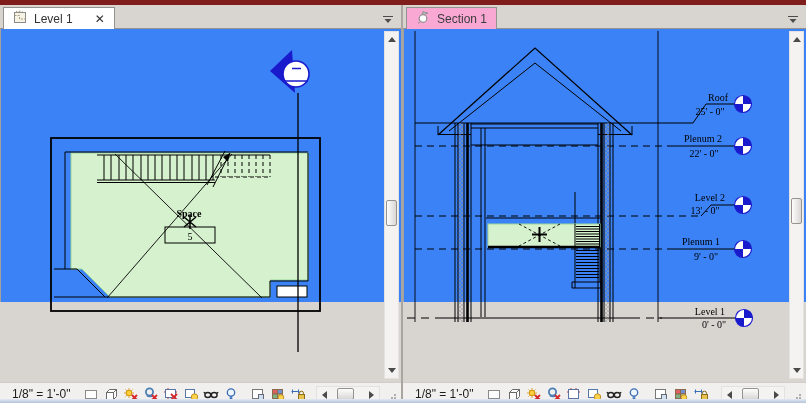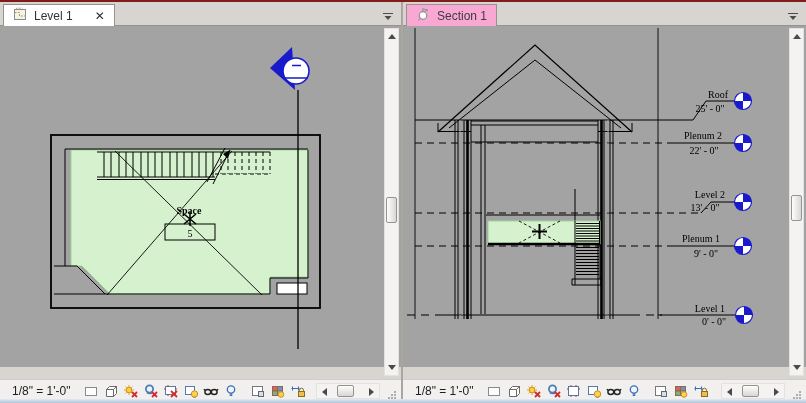--- a/index.html
+++ b/index.html
@@ -1,29 +1,29 @@
 <!DOCTYPE html>
 <html><head>
 <meta charset="utf-8">
 <style>
   html,body{margin:0;padding:0;background:#fff;}
   .window{position:relative;width:806px;height:403px;overflow:hidden;background:#d8d5d1;
-          font-family:"Liberation Sans",sans-serif;border-top:2px solid #7f1d1d;box-sizing:border-box;}
+          font-family:"Liberation Sans",sans-serif;border-top:5px solid #7f1d1d;box-sizing:border-box;}
   .bottom-strip{position:absolute;left:0;right:0;bottom:0;height:4px;background:linear-gradient(#e3eaf3,#b3c4d9);}
   .panel{position:absolute;top:0;height:399px;}
   .panel-left{left:0;width:401px;}
   .panel-right{left:403px;width:403px;}
   .divider{position:absolute;left:401px;top:0;width:2px;height:399px;background:#a9a6a2;}
   .tabbar{position:absolute;top:0;left:0;right:0;height:24px;background:#d8d5d1;border-bottom:1px solid #96938f;box-sizing:border-box;}
   .tab{position:absolute;left:3px;top:2px;height:22px;display:flex;align-items:center;gap:6px;padding:0 9px;
        background:#fff;border:1px solid #96938f;border-bottom:none;box-sizing:border-box;font-size:12px;color:#333;}
   .tab.inactive{background:#f9a8d4;color:#3c3c3c;}
   .tab-close{margin-left:16px;font-size:12px;color:#2e2e2e;line-height:1;}
   .tab-menu{position:absolute;right:7px;top:6px;width:12px;height:12px;}
-  .viewport{position:absolute;top:24px;left:0;right:0;height:341px;background:#a3a3a3;border-left:1px solid #a5a29e;box-sizing:border-box;}
+  .viewport{position:absolute;top:24px;left:0;right:0;height:273px;background:#3b82f6;border-left:1px solid #a5a29e;box-sizing:border-box;}
   .drawing-svg{position:absolute;top:0;left:1px;}
   
   .vscroll{position:absolute;top:2px;right:2px;width:15px;height:348px;background:#f4f3f1;border:1px solid #e4e2e0;box-sizing:border-box;}
   .sb-btn{position:absolute;left:0;width:13px;height:13px;display:flex;align-items:center;justify-content:center;}
   .sb-btn.up{top:1px;} .sb-btn.down{bottom:1px;}
   .sb-thumb-v{position:absolute;left:1px;width:11px;height:26px;background:linear-gradient(90deg,#fdfdfd,#d9d7d5);
               border:1px solid #96938f;border-radius:2px;box-sizing:border-box;}
   .hscroll{position:absolute;right:21px;top:3px;width:64px;height:16px;background:#f4f3f1;border:1px solid #e4e2e0;box-sizing:border-box;}
   .sb-btn.left{left:1px;top:1px;} .sb-btn.right{right:1px;left:auto;top:1px;}
   .sb-thumb-h{position:absolute;top:1px;left:20px;width:17px;height:12px;background:linear-gradient(#fdfdfd,#d9d7d5);

